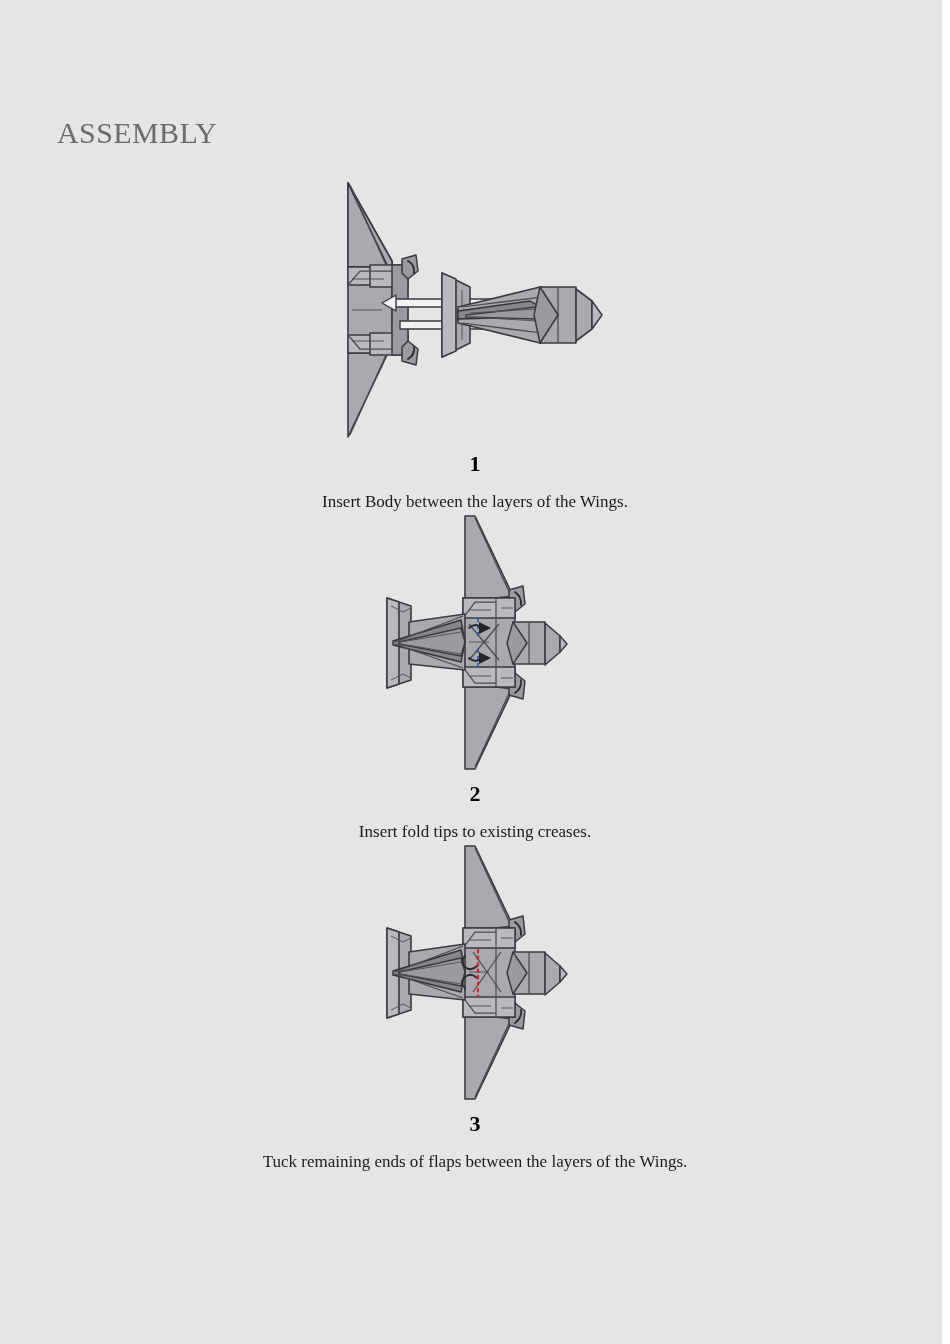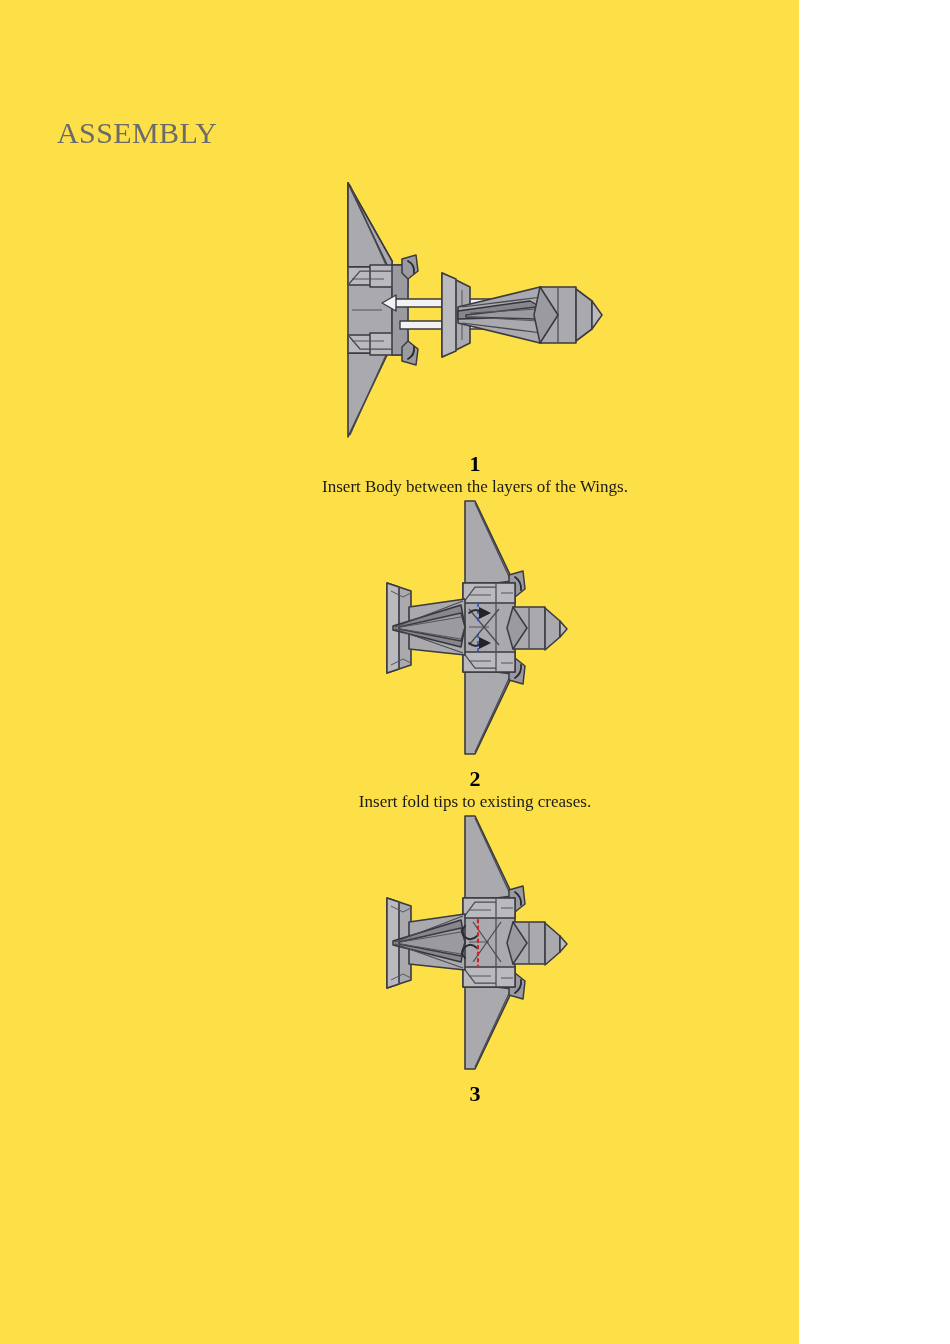--- a/index.html
+++ b/index.html
@@ -10,23 +10,23 @@
   body {
     width: 950px;
     height: 1344px;
     position: relative;
     font-family: "Liberation Serif", "DejaVu Serif", serif;
     color: #000000;
     overflow: hidden;
   }
   .page {
     position: relative;
-    width: 799px;
+    width: 942px;
     height: 1344px;
-    background: #fde047;
+    background: #e5e5e5;
   }
   .page-title {
     position: absolute;
     left: 57px;
     top: 118px;
     font-family: "Liberation Serif", "DejaVu Serif", serif;
     font-size: 30px;
     font-weight: 400;
     color: #6b6b6b;
     letter-spacing: 0.4px;
@@ -57,21 +57,21 @@
     text-align: center;
     line-height: 1;
     margin-top: 8px;
   }
   .step-caption {
     font-family: "Liberation Serif", "DejaVu Serif", serif;
     font-size: 17px;
     font-weight: 400;
     color: #1a1a1a;
     line-height: 1;
-    margin-top: 3px;
+    margin-top: 18px;
     white-space: nowrap;
   }
   
   .dg .pap {
     fill: #a9a9ae;
     stroke: #3a3a40;
     stroke-width: 1.6;
     stroke-linejoin: round;
   }
   .dg .pap-lt {
@@ -321,16 +321,17 @@
 
           <line class="crease" x1="108" y1="112" x2="136" y2="152"></line>
           <line class="crease" x1="108" y1="152" x2="136" y2="112"></line>
 
           <path class="hook" d="M100,116 q-6,6 0,11 q6,5 12,-1"></path>
           <path class="hook" d="M100,148 q-6,-6 0,-11 q6,-5 12,1"></path>
           <line class="tuckline" x1="113" y1="110" x2="113" y2="156"></line>
         </svg>
       </div>
       <div class="step-number">3</div>
+      <div class="step-caption">Tuck remaining ends of flaps between the layers of the Wings.</div>
     </div>
 
   </div>
 </div>
 
 </body></html>

